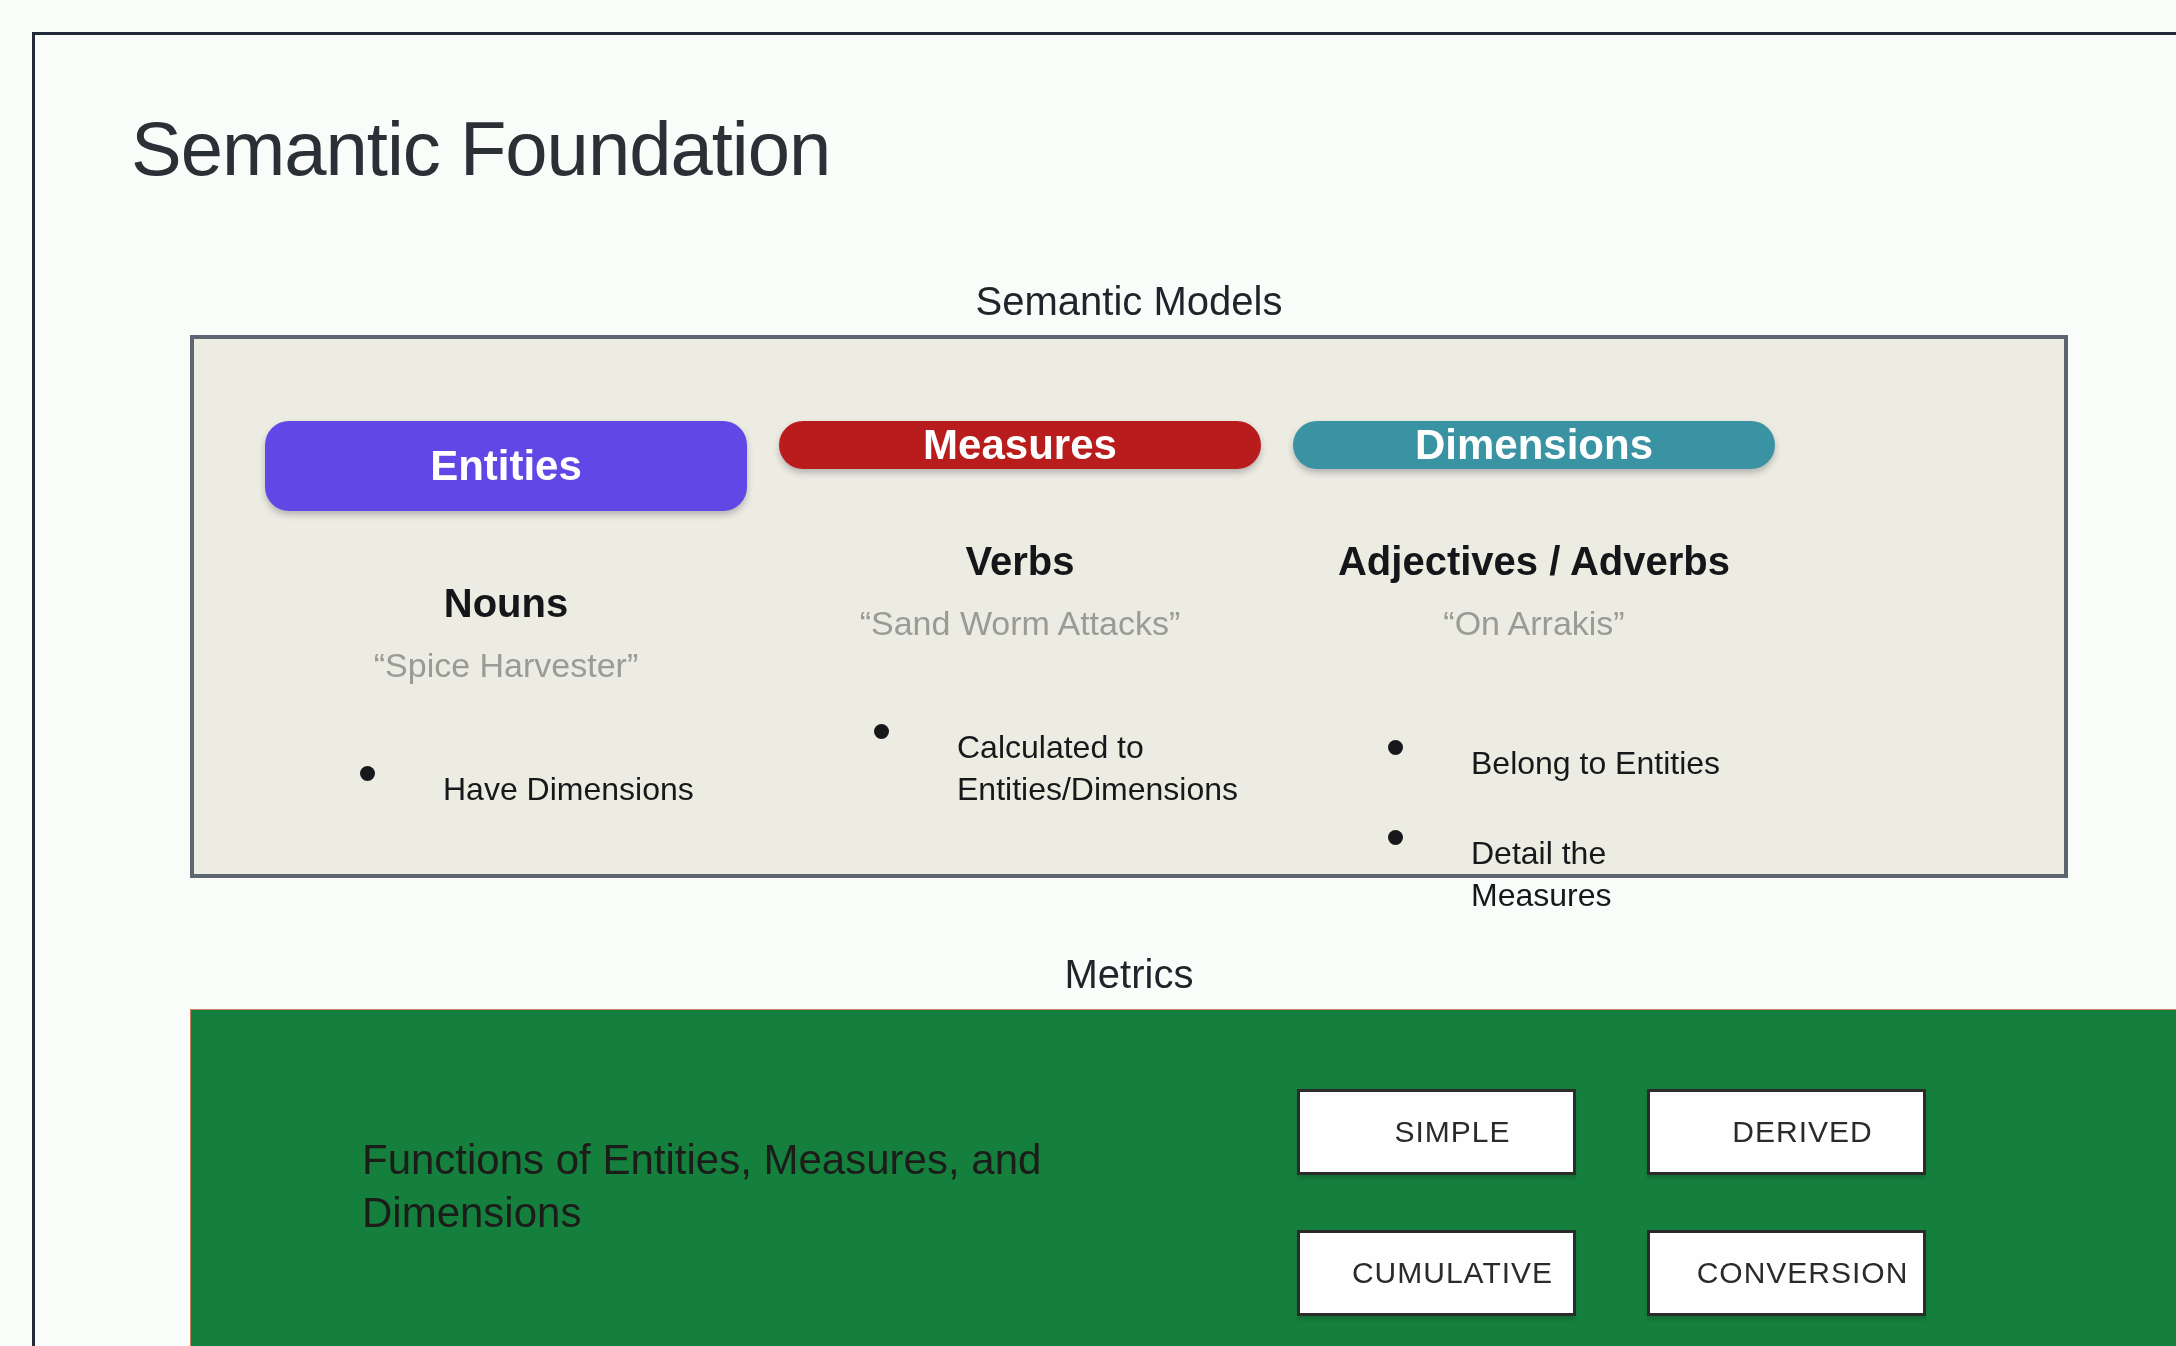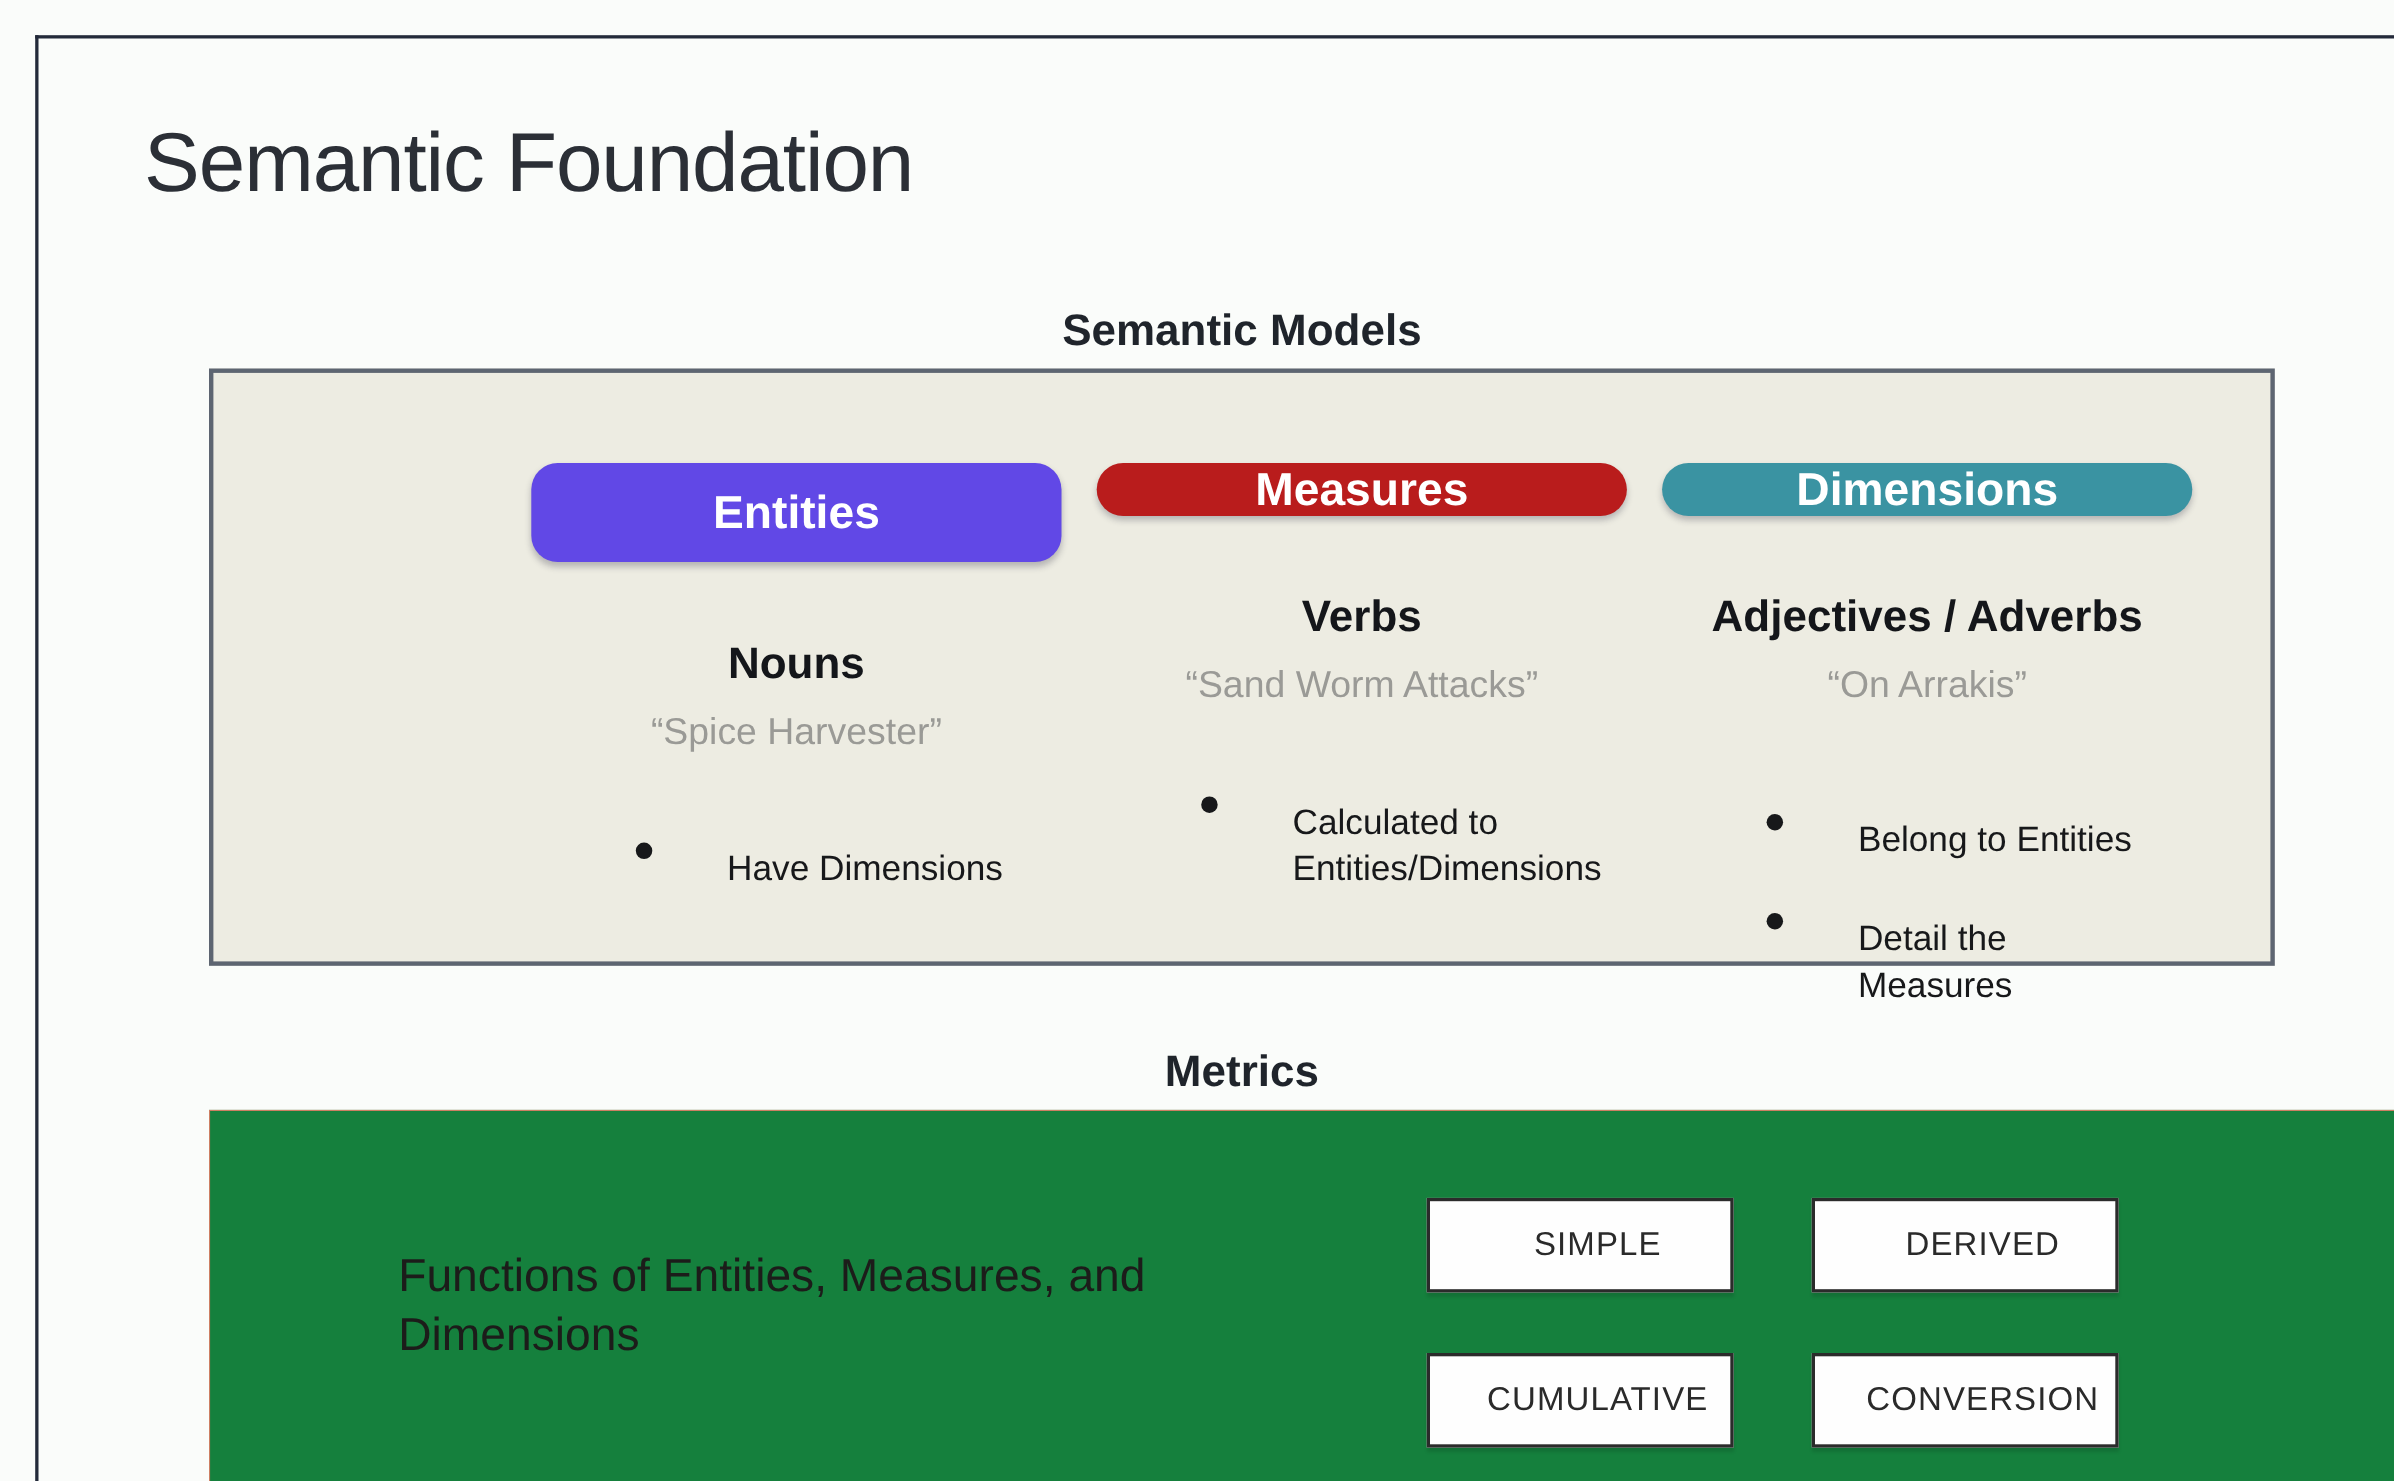--- a/index.html
+++ b/index.html
@@ -21,35 +21,35 @@
     letter-spacing: -1px;
     color: #2b2f36;
     line-height: 1.2;
   }
 
   .section-heading {
     position: absolute;
     left: 139px; width: 1878px;
     text-align: center;
     font-size: 40px;
-    font-weight: 700;
+    font-weight: 400;
     color: #1f242b;
     line-height: 1.2;
   }
   .models-heading { top: 226px; }
   .metrics-heading { top: 899px; }
 
   .models-panel {
     position: absolute;
     left: 139px; top: 284px;
     width: 1878px; height: 543px;
     background: #edece2;
     border: 4px solid #404040;
     display: flex;
-    justify-content: flex-end;
+    justify-content: flex-start;
     padding: 50px 55px 0 55px;
   }
 
   .model-col {
     width: 482px;
     display: flex;
     flex-direction: column;
     align-items: center;
   }
 

